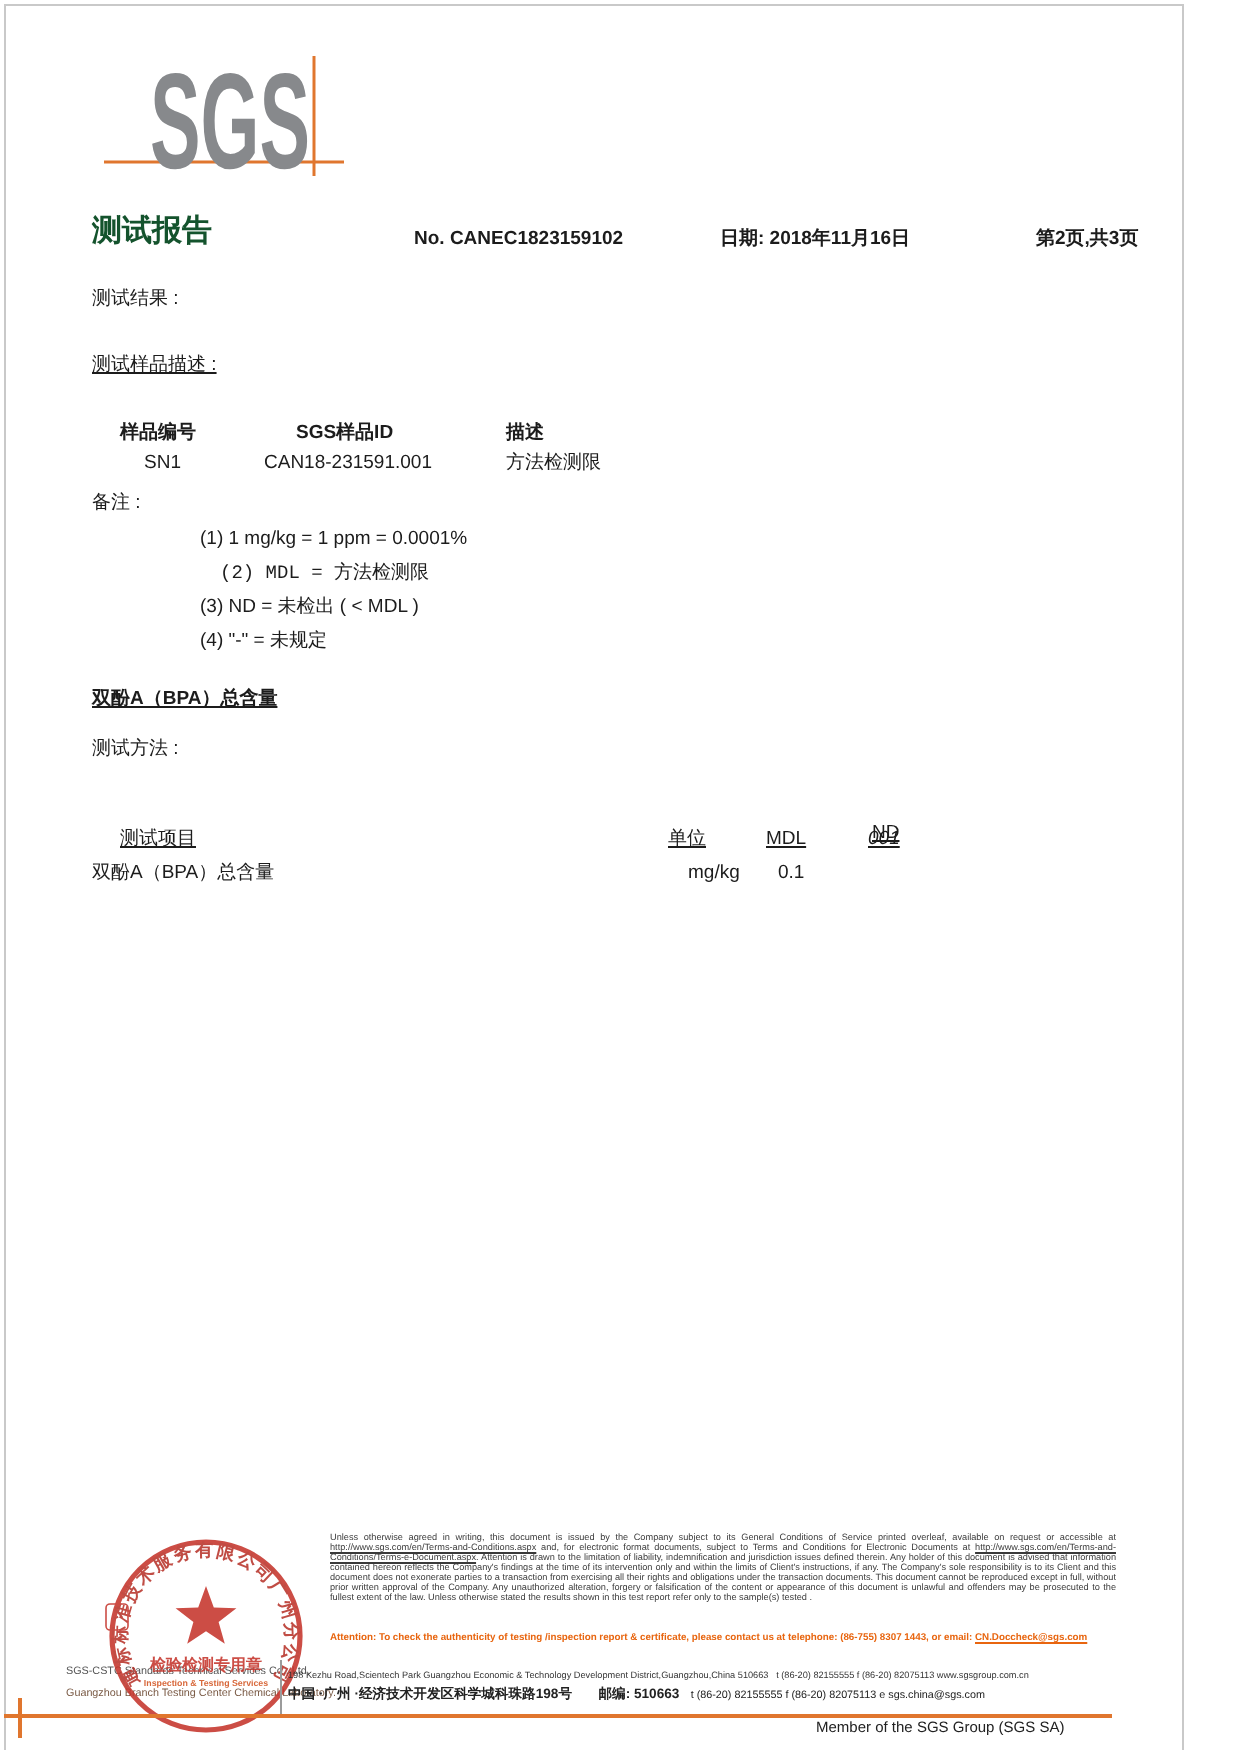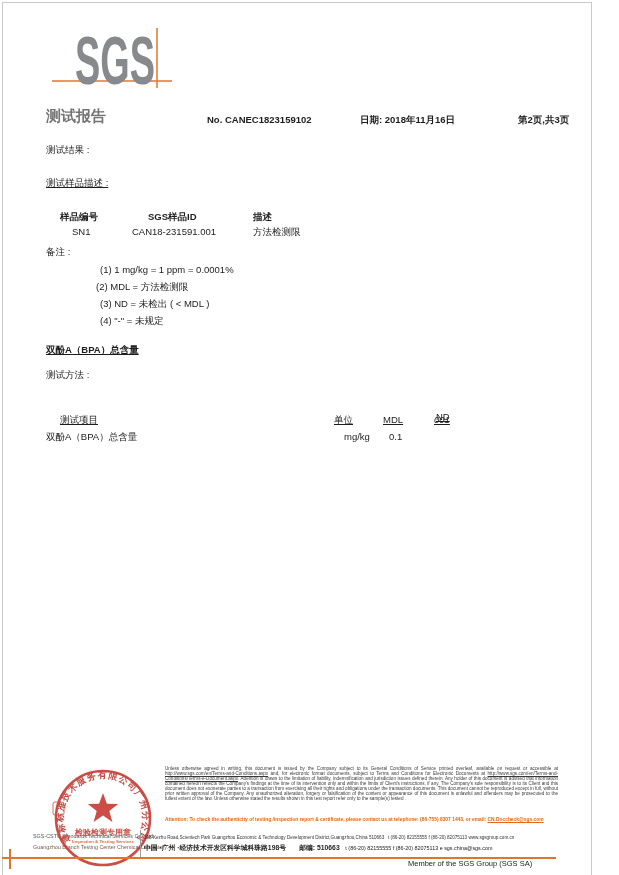--- a/index.html
+++ b/index.html
@@ -3,21 +3,21 @@
 <meta charset="utf-8">
 <style>
   html,body{margin:0;padding:0;background:#ffffff;}
   body{font-family:"Liberation Sans","DejaVu Sans",sans-serif;}
   .page{position:relative;width:619px;height:875px;background:#fff;overflow:hidden;}
   .sheet-border{position:absolute;left:2px;top:2px;width:588px;height:873px;
     border-left:1px solid #c9c9c9;border-top:1px solid #c9c9c9;border-right:1px solid #c9c9c9;}
   .t{position:absolute;white-space:nowrap;font-size:9.5px;color:#1c1c1c;line-height:12px;}
   .b{font-weight:bold;}
   .u{text-decoration:underline;}
-  .title{font-size:15px;font-weight:bold;color:#737373;}
+  .title{font-size:15px;font-weight:bold;color:#14532d;}
   .wrap{white-space:normal;}
   .tiny{font-size:4.6px;line-height:5px;color:#3a3a3a;}
   .disclaimer{position:absolute;left:165px;top:766px;width:393px;text-align:justify;}
   .disclaimer a{color:#3a3a3a;}
   .attn{position:absolute;left:165px;top:817px;width:393px;font-size:4.9px;line-height:5.4px;
     font-weight:bold;color:#e8650f;text-align:left;}
   .attn a{color:#e8650f;}
   .addr-en{font-size:4.6px;color:#333;}
   .addr-cn{font-size:6.8px;color:#222;font-weight:bold;}
   .orange-h{position:absolute;background:#e0762e;height:2px;}
@@ -49,21 +49,21 @@
 
   <div class="t b" style="left:60px;top:211px;">样品编号</div>
   <div class="t b" style="left:148px;top:211px;">SGS样品ID</div>
   <div class="t b" style="left:253px;top:211px;">描述</div>
   <div class="t" style="left:72px;top:226px;">SN1</div>
   <div class="t" style="left:132px;top:226px;">CAN18-231591.001</div>
   <div class="t" style="left:253px;top:226px;">方法检测限</div>
 
   <div class="t" style="left:46px;top:246px;">备注 :</div>
   <div class="t" style="left:100px;top:264px;">(1) 1 mg/kg = 1 ppm = 0.0001%</div>
-  <div class="t" style="left:96px;top:281px;">(2) MDL = 方法检测限</div>
+  <div class="t" style="left:110px;top:281px;font-family:Liberation Mono, monospace;">(2) MDL = 方法检测限</div>
   <div class="t" style="left:100px;top:298px;">(3) ND = 未检出 ( &lt; MDL )</div>
   <div class="t" style="left:100px;top:315px;">(4) "-" = 未规定</div>
 
   <div class="t b u" style="left:46px;top:344px;">双酚A（BPA）总含量</div>
 
   <div class="t" style="left:46px;top:369px;">测试方法 :</div>
 
   <div class="t u" style="left:60px;top:414px;">测试项目</div>
   <div class="t u" style="left:334px;top:414px;">单位</div>
   <div class="t u" style="left:383px;top:414px;">MDL</div>

